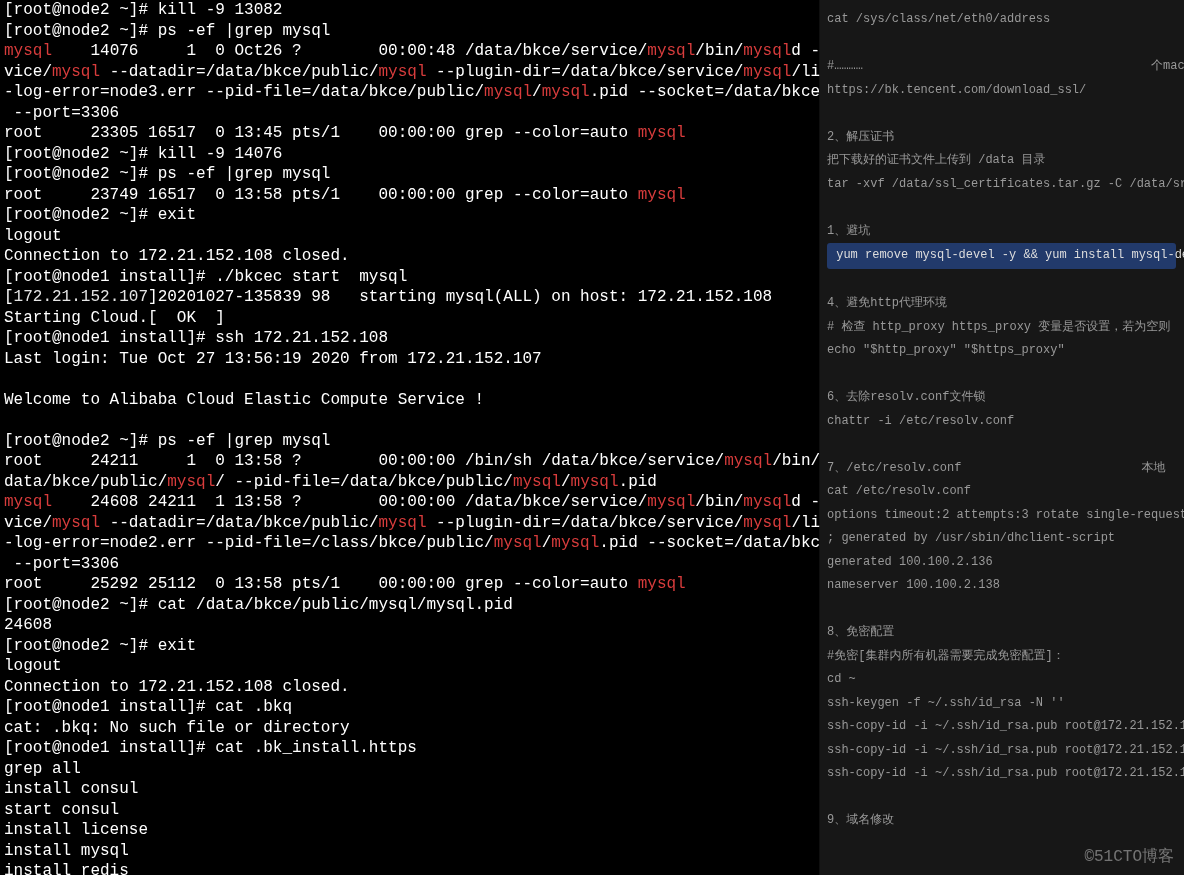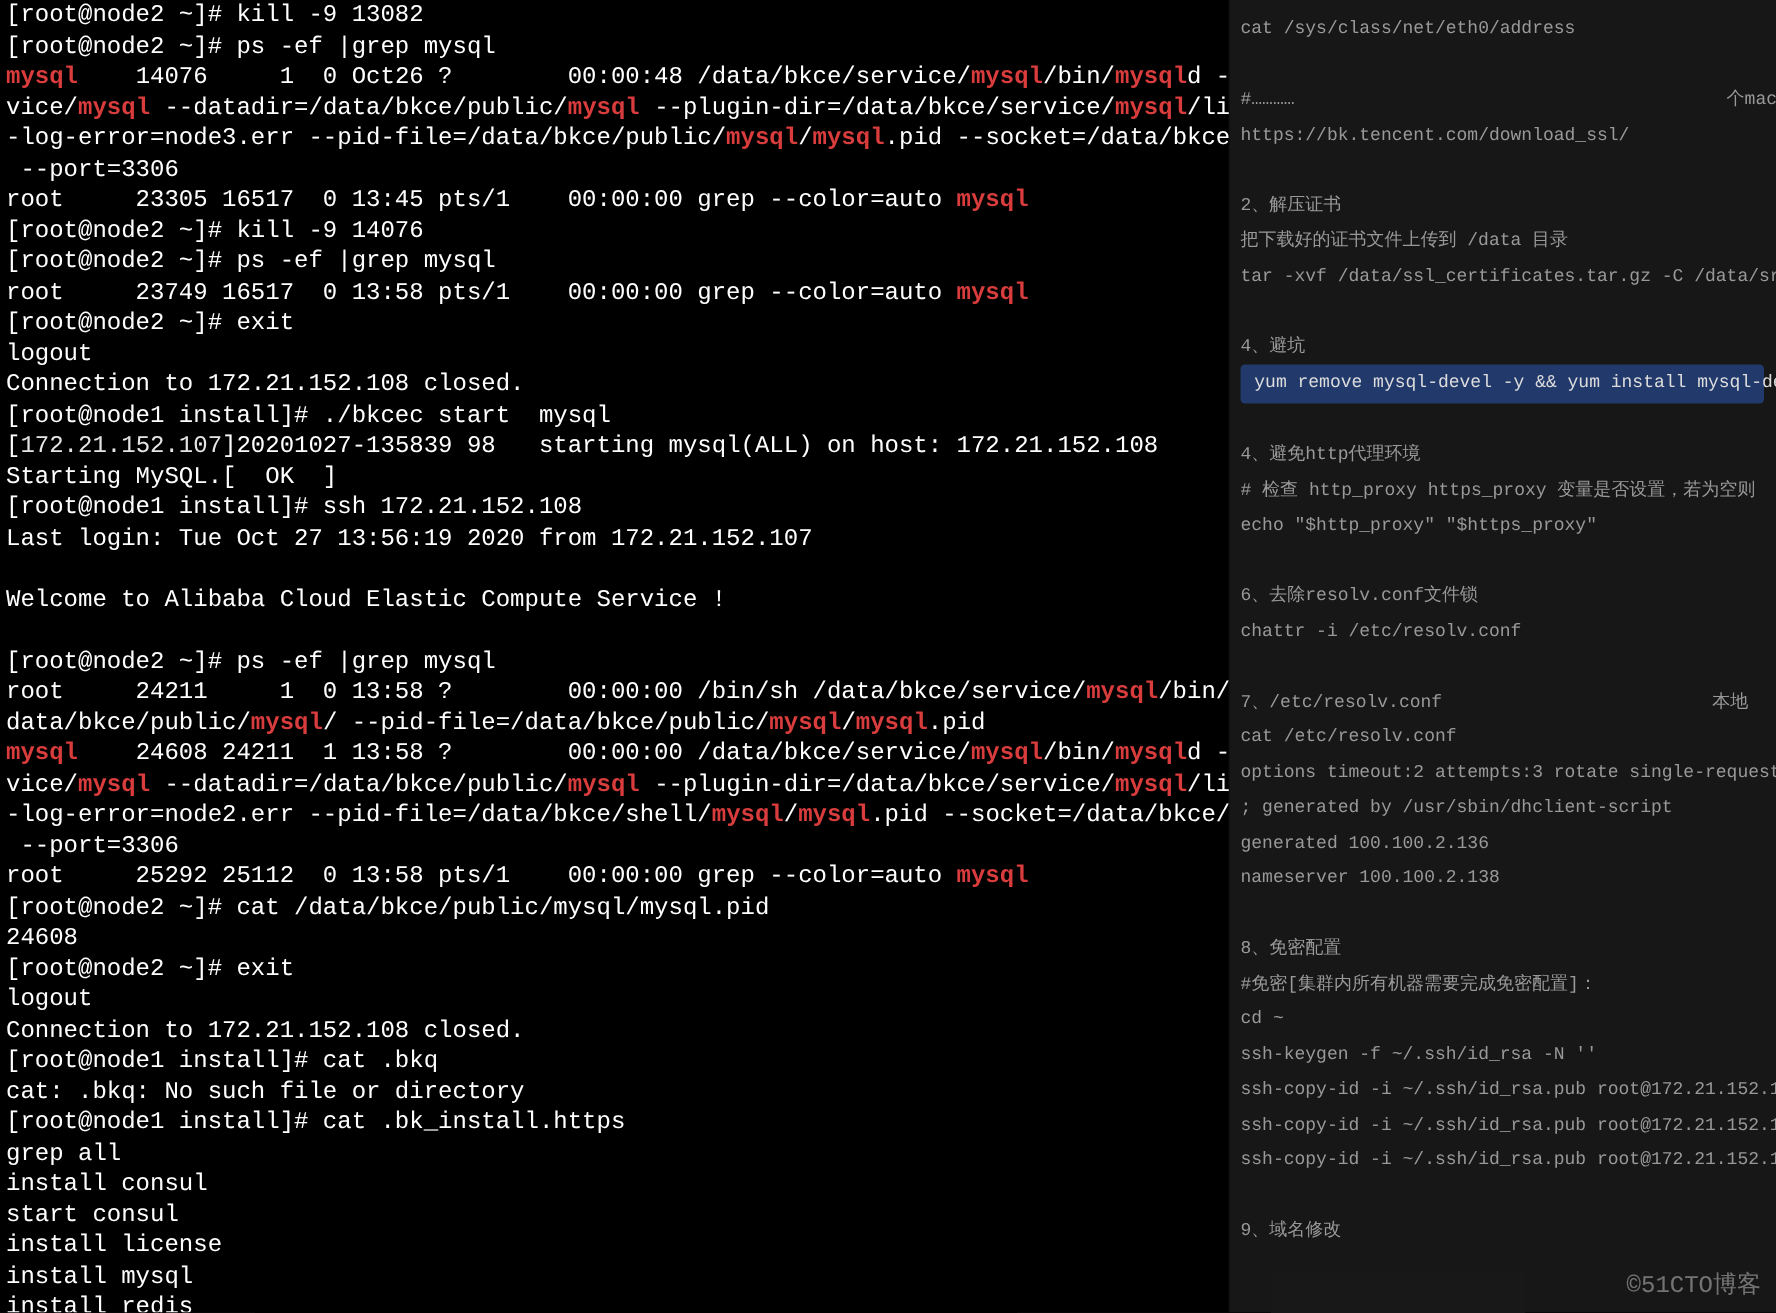--- a/index.html
+++ b/index.html
@@ -74,21 +74,21 @@
   }
   #watermark {
     position: absolute;
     right: 10px;
     bottom: 8px;
     font-size: 16px;
     color: rgba(255,255,255,0.4);
     z-index: 5;
   }
   .w  { color: #ffffff; }
-  .r  { color: #d83c3c; font-weight: bold; }
+  .r  { color: #d83c3c; font-weight: normal; }
   .ip { color: #e5e5e5; }
 </style>
 </head>
 <body>
 
 <div id="file-tree">
   <div class="item folder">
       <span></span>
     </div>
   <div class="item folder">
@@ -152,32 +152,32 @@
 <span class="w"> --port=3306</span>
 <span class="w">root     23305 16517  0 13:45 pts/1    00:00:00 grep --color=auto </span><span class="r">mysql</span>
 <span class="w">[root@node2 ~]# kill -9 14076</span>
 <span class="w">[root@node2 ~]# ps -ef |grep mysql</span>
 <span class="w">root     23749 16517  0 13:58 pts/1    00:00:00 grep --color=auto </span><span class="r">mysql</span>
 <span class="w">[root@node2 ~]# exit</span>
 <span class="w">logout</span>
 <span class="w">Connection to 172.21.152.108 closed.</span>
 <span class="w">[root@node1 install]# ./bkcec start  mysql</span>
 <span class="w">[</span><span class="ip">172.21.152.107</span><span class="w">]20201027-135839 98   starting mysql(ALL) on host: 172.21.152.108</span>
-<span class="w">Starting MySQL.[  OK  ]</span>
+<span class="w">Starting Cloud.[  OK  ]</span>
 <span class="w">[root@node1 install]# ssh 172.21.152.108</span>
 <span class="w">Last login: Tue Oct 27 13:56:19 2020 from 172.21.152.107</span>
 <span class="w"></span>
 <span class="w">Welcome to Alibaba Cloud Elastic Compute Service !</span>
 <span class="w"></span>
 <span class="w">[root@node2 ~]# ps -ef |grep mysql</span>
 <span class="w">root     24211     1  0 13:58 ?        00:00:00 /bin/sh /data/bkce/service/</span><span class="r">mysql</span><span class="w">/bin/</span>
 <span class="w">data/bkce/public/</span><span class="r">mysql</span><span class="w">/ --pid-file=/data/bkce/public/</span><span class="r">mysql</span><span class="w">/</span><span class="r">mysql</span><span class="w">.pid</span>
 <span class="r">mysql</span><span class="w">    24608 24211  1 13:58 ?        00:00:00 /data/bkce/service/</span><span class="r">mysql</span><span class="w">/bin/</span><span class="r">mysql</span><span class="w">d --basedir=/data/bkce/ser</span>
 <span class="w">vice/</span><span class="r">mysql</span><span class="w"> --datadir=/data/bkce/public/</span><span class="r">mysql</span><span class="w"> --plugin-dir=/data/bkce/service/</span><span class="r">mysql</span><span class="w">/lib/plugin --user=</span>
-<span class="w">-log-error=node2.err --pid-file=/data/bkce/shell/</span><span class="r">mysql</span><span class="w">/</span><span class="r">mysql</span><span class="w">.pid --socket=/data/bkce/logs/</span>
+<span class="w">-log-error=node2.err --pid-file=/class/bkce/public/</span><span class="r">mysql</span><span class="w">/</span><span class="r">mysql</span><span class="w">.pid --socket=/data/bkce/logs/</span>
 <span class="w"> --port=3306</span>
 <span class="w">root     25292 25112  0 13:58 pts/1    00:00:00 grep --color=auto </span><span class="r">mysql</span>
 <span class="w">[root@node2 ~]# cat /data/bkce/public/mysql/mysql.pid</span>
 <span class="w">24608</span>
 <span class="w">[root@node2 ~]# exit</span>
 <span class="w">logout</span>
 <span class="w">Connection to 172.21.152.108 closed.</span>
 <span class="w">[root@node1 install]# cat .bkq</span>
 <span class="w">cat: .bkq: No such file or directory</span>
 <span class="w">[root@node1 install]# cat .bk_install.https</span>
@@ -190,21 +190,21 @@
 
 <div id="notes"><span>cat /sys/class/net/eth0/address</span>
 <span></span>
 <span>#…………                                        个mac地址</span>
 <span>https://bk.tencent.com/download_ssl/</span>
 <span></span>
 <span>2、解压证书</span>
 <span>把下载好的证书文件上传到 /data 目录</span>
 <span>tar -xvf /data/ssl_certificates.tar.gz -C /data/sr</span>
 <span></span>
-<span>4、避坑</span>
+<span>1、避坑</span>
 <span class="hl"> yum remove mysql-devel -y &amp;&amp; yum install mysql-de</span>
 <span></span>
 <span>4、避免http代理环境</span>
 <span># 检查 http_proxy https_proxy 变量是否设置，若为空则</span>
 <span>echo "$http_proxy" "$https_proxy"</span>
 <span></span>
 <span>6、去除resolv.conf文件锁</span>
 <span>chattr -i /etc/resolv.conf</span>
 <span></span>
 <span>7、/etc/resolv.conf                         本地</span>

